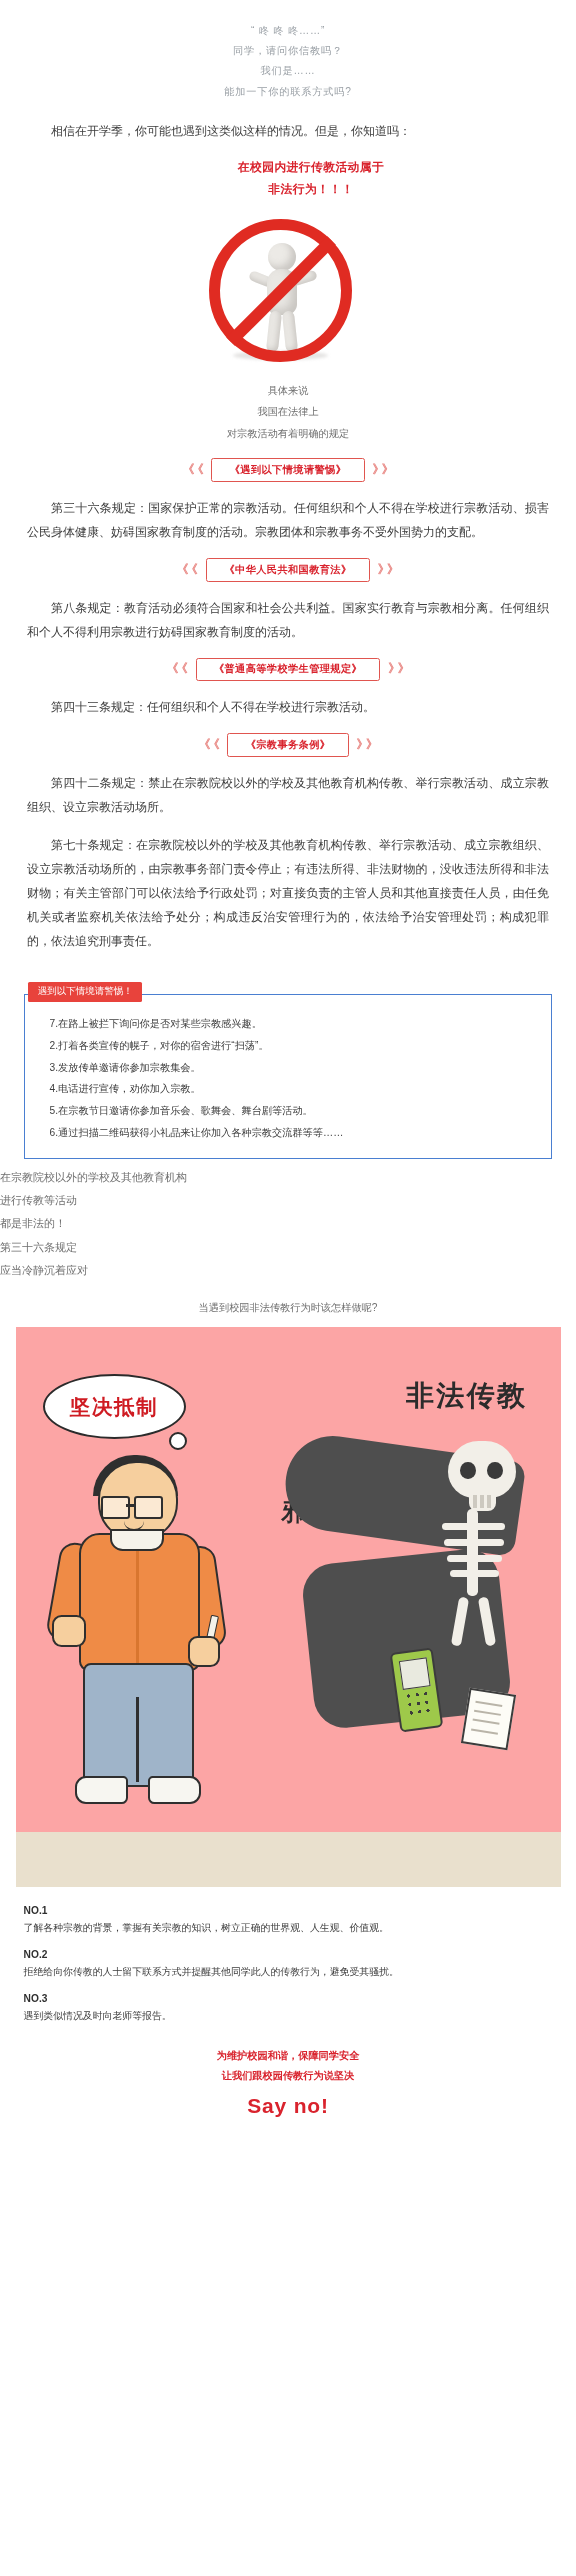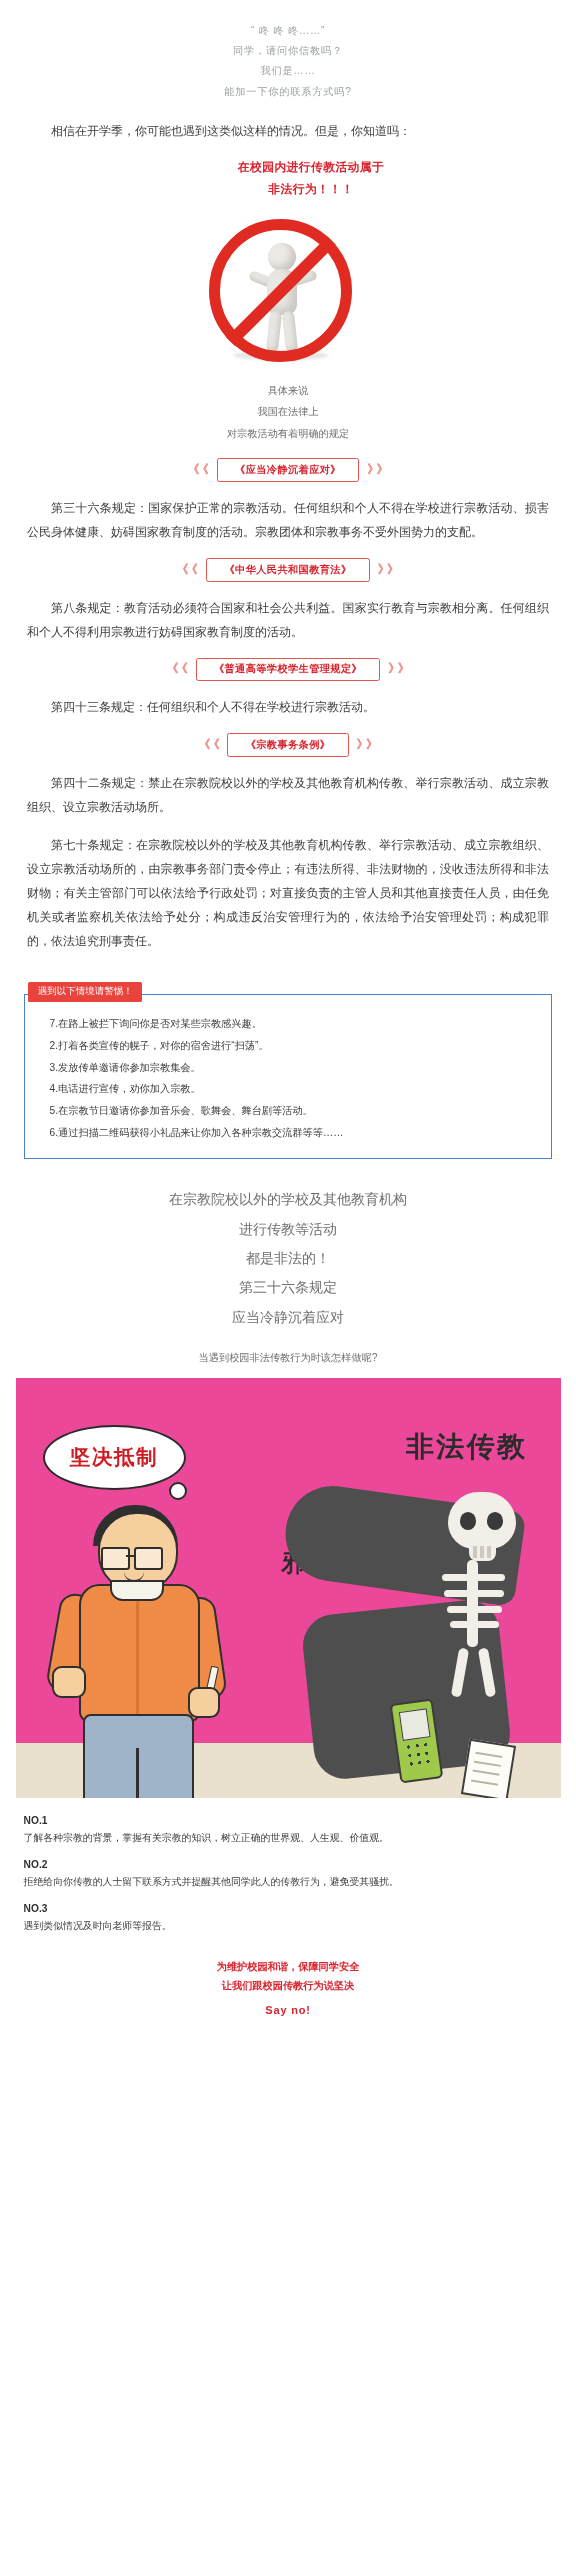--- a/index.html
+++ b/index.html
@@ -189,42 +189,42 @@
     border: 0.8px solid #4a7fd1;
     padding: 17.3px 14px 14px 14px;
     font-size: 10.2px;
     line-height: 2.15;
     color: #3d3d3d;
   }
   .warn-box .wline { display: block; padding-left: 11px; }
 
   
   .closing {
-    text-align: center;
+    text-align: left;
     color: #6f6f6f;
-    font-size: 14px;
+    font-size: 11px;
     line-height: 2.1;
-    margin-top: 26px;
+    margin-top: 7px;
   }
   .closing span { display:block; }
   .question {
     text-align: center;
     color: #6f6f6f;
     font-size: 10.2px;
     margin-top: 19px;
     margin-bottom: 12.6px;
   }
 
   
   .cartoon {
     position: relative;
     width: 545px;
-    height: 420px;
+    height: 560px;
     margin: 0 auto;
-    background: #ec4899;
+    background: #fca5a5;
     overflow: hidden;
   }
   .c-floor {
     position: absolute; left: 0; bottom: 0; width: 100%; height: 55px;
     background: #e9e0cd;
   }
   .bubble {
     position: absolute;
     left: 27px; top: 47px;
     width: 139px; height: 61px;
@@ -381,21 +381,21 @@
     font-weight: bold;
     font-size: 10.2px;
     line-height: 1.95;
     margin-top: 20.5px;
   }
   .slogan span { display: block; }
   .sayno {
     text-align: center;
     color: #d9232d;
     font-weight: bold;
-    font-size: 11px;
+    font-size: 21px;
     margin-top: 7.9px;
     letter-spacing: 0.8px;
   }
 </style>
 </head>
 <body>
 
 <div class="page">
 
   <div class="intro">
@@ -427,21 +427,21 @@
   </div>
 
   <div class="center-gray">
     <span>具体来说</span>
     <span>我国在法律上</span>
     <span>对宗教活动有着明确的规定</span>
   </div>
 
   <div class="lawbar">
     <span class="chev left">》》</span>
-    <span class="lawbox">《应当冷静沉着应对》</span>
+    <span class="lawbox">《遇到以下情境请警惕》</span>
     <span class="chev">》》</span>
   </div>
   <p class="para">第三十六条规定：国家保护正常的宗教活动。任何组织和个人不得在学校进行宗教活动、损害公民身体健康、妨碍国家教育制度的活动。宗教团体和宗教事务不受外国势力的支配。</p>
 
   <div class="lawbar">
     <span class="chev left">》》</span>
     <span class="lawbox">《中华人民共和国教育法》</span>
     <span class="chev">》》</span>
   </div>
   <p class="para">第八条规定：教育活动必须符合国家和社会公共利益。国家实行教育与宗教相分离。任何组织和个人不得利用宗教进行妨碍国家教育制度的活动。</p>

